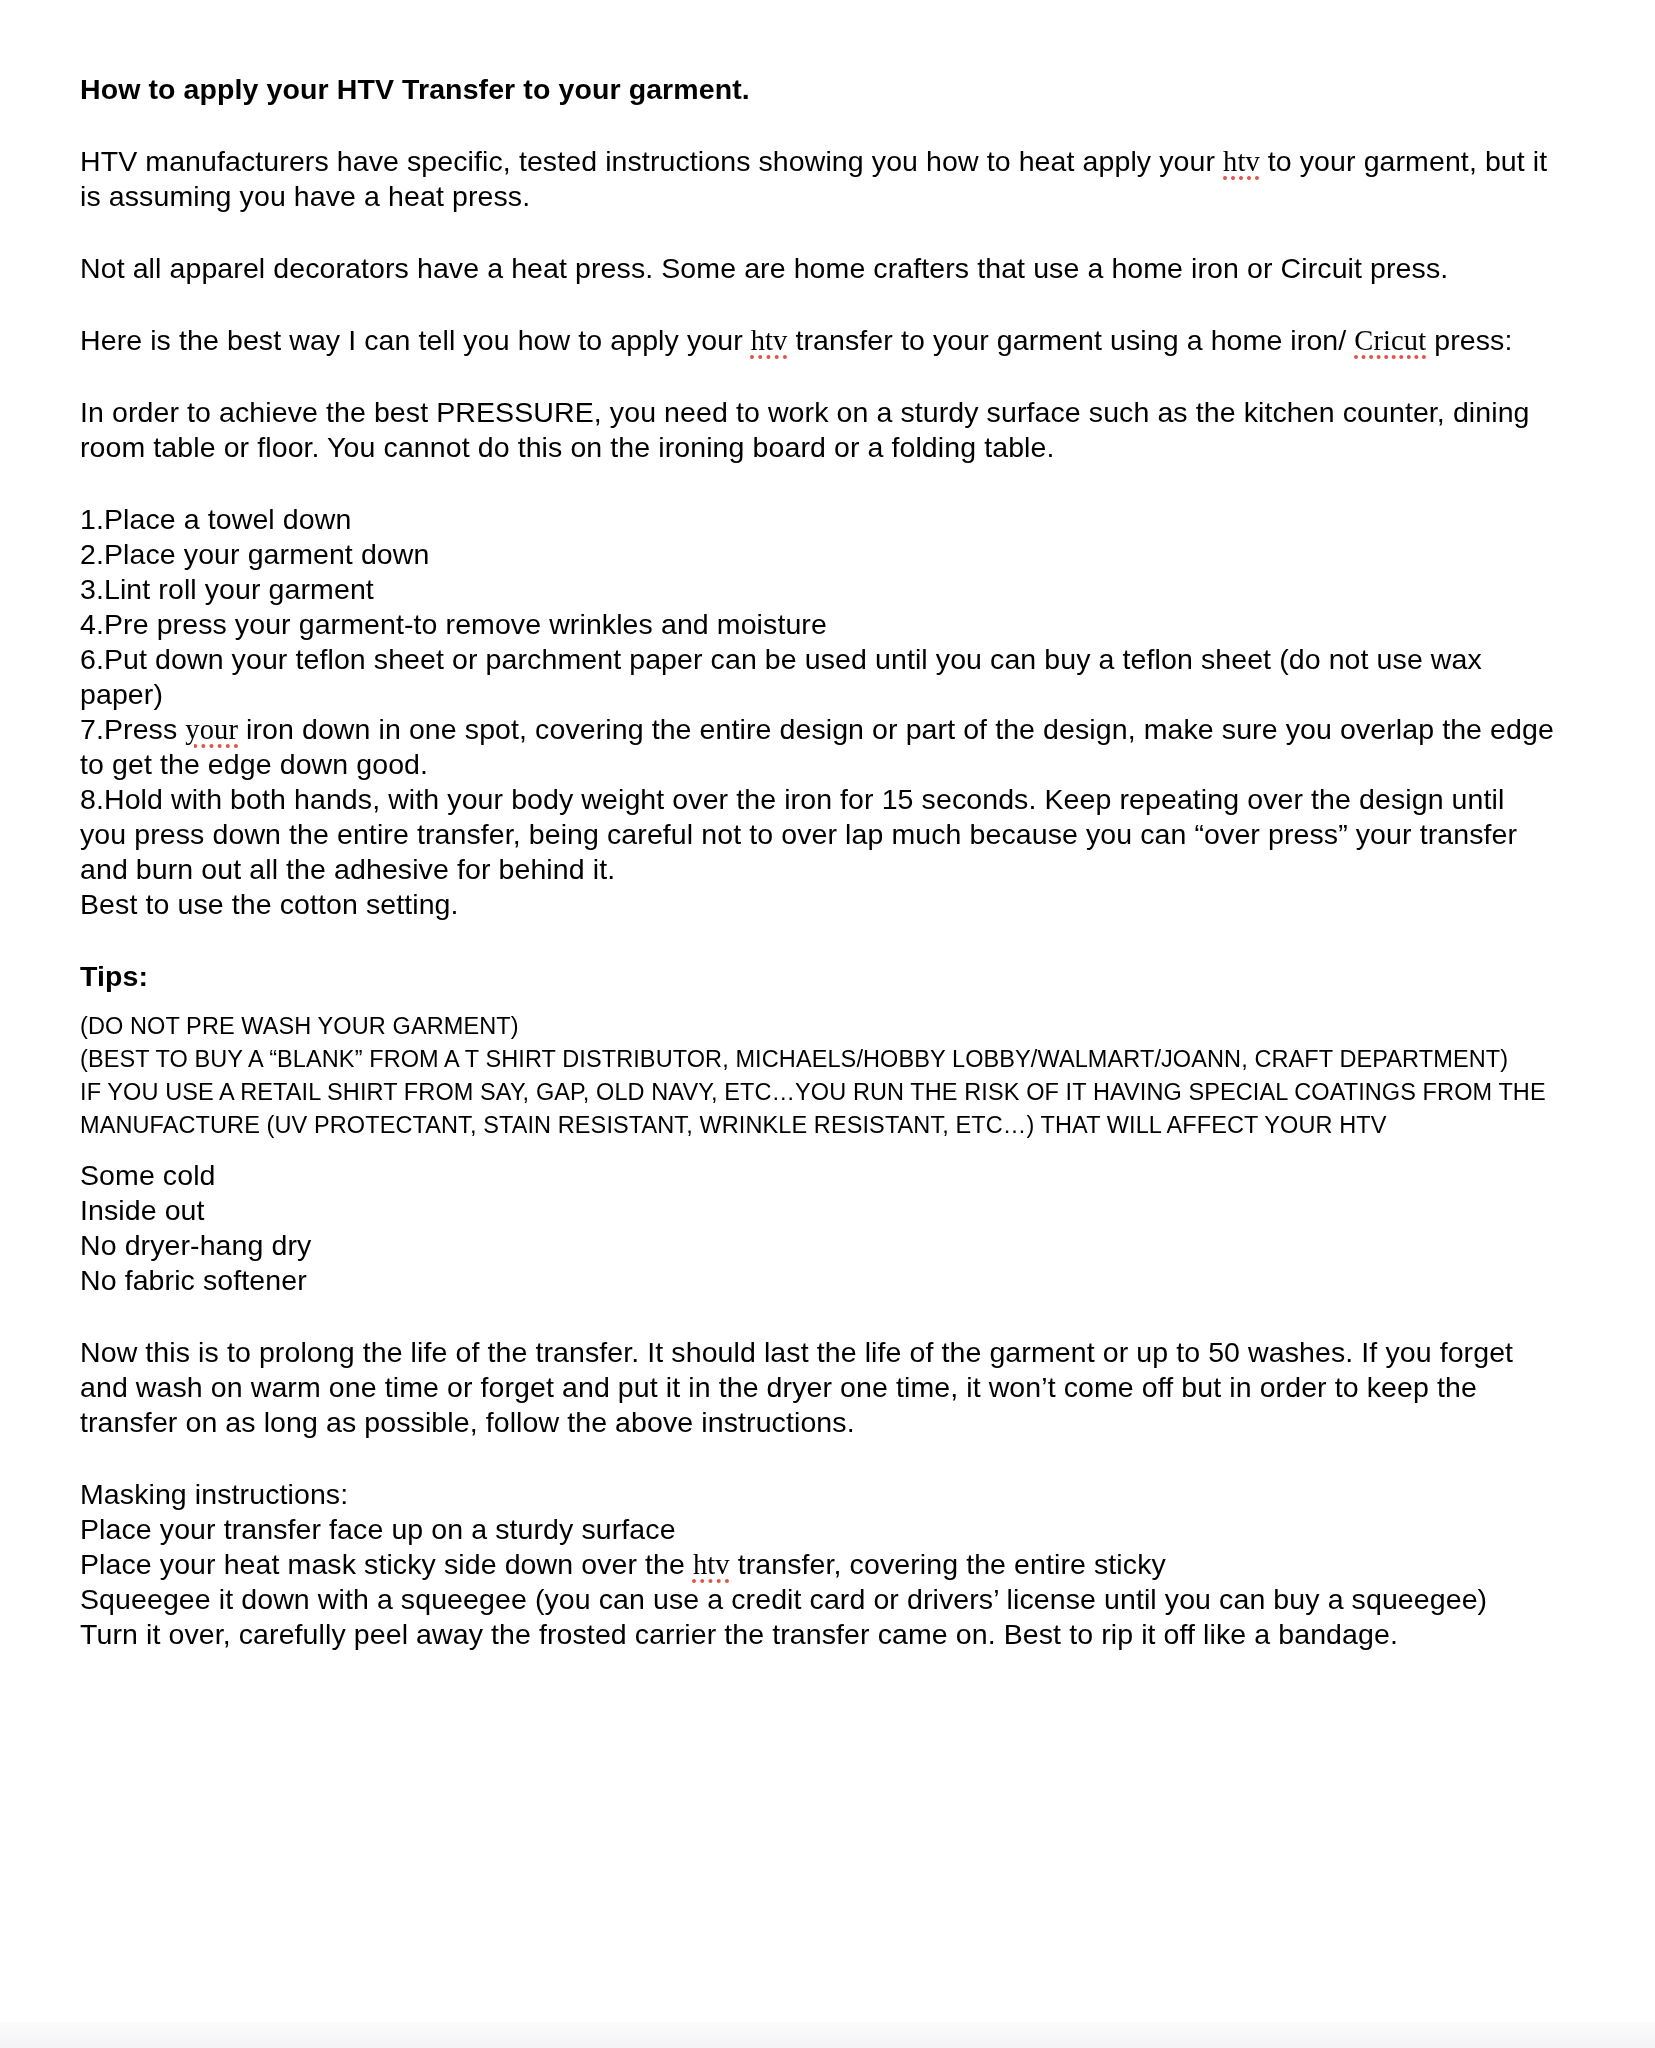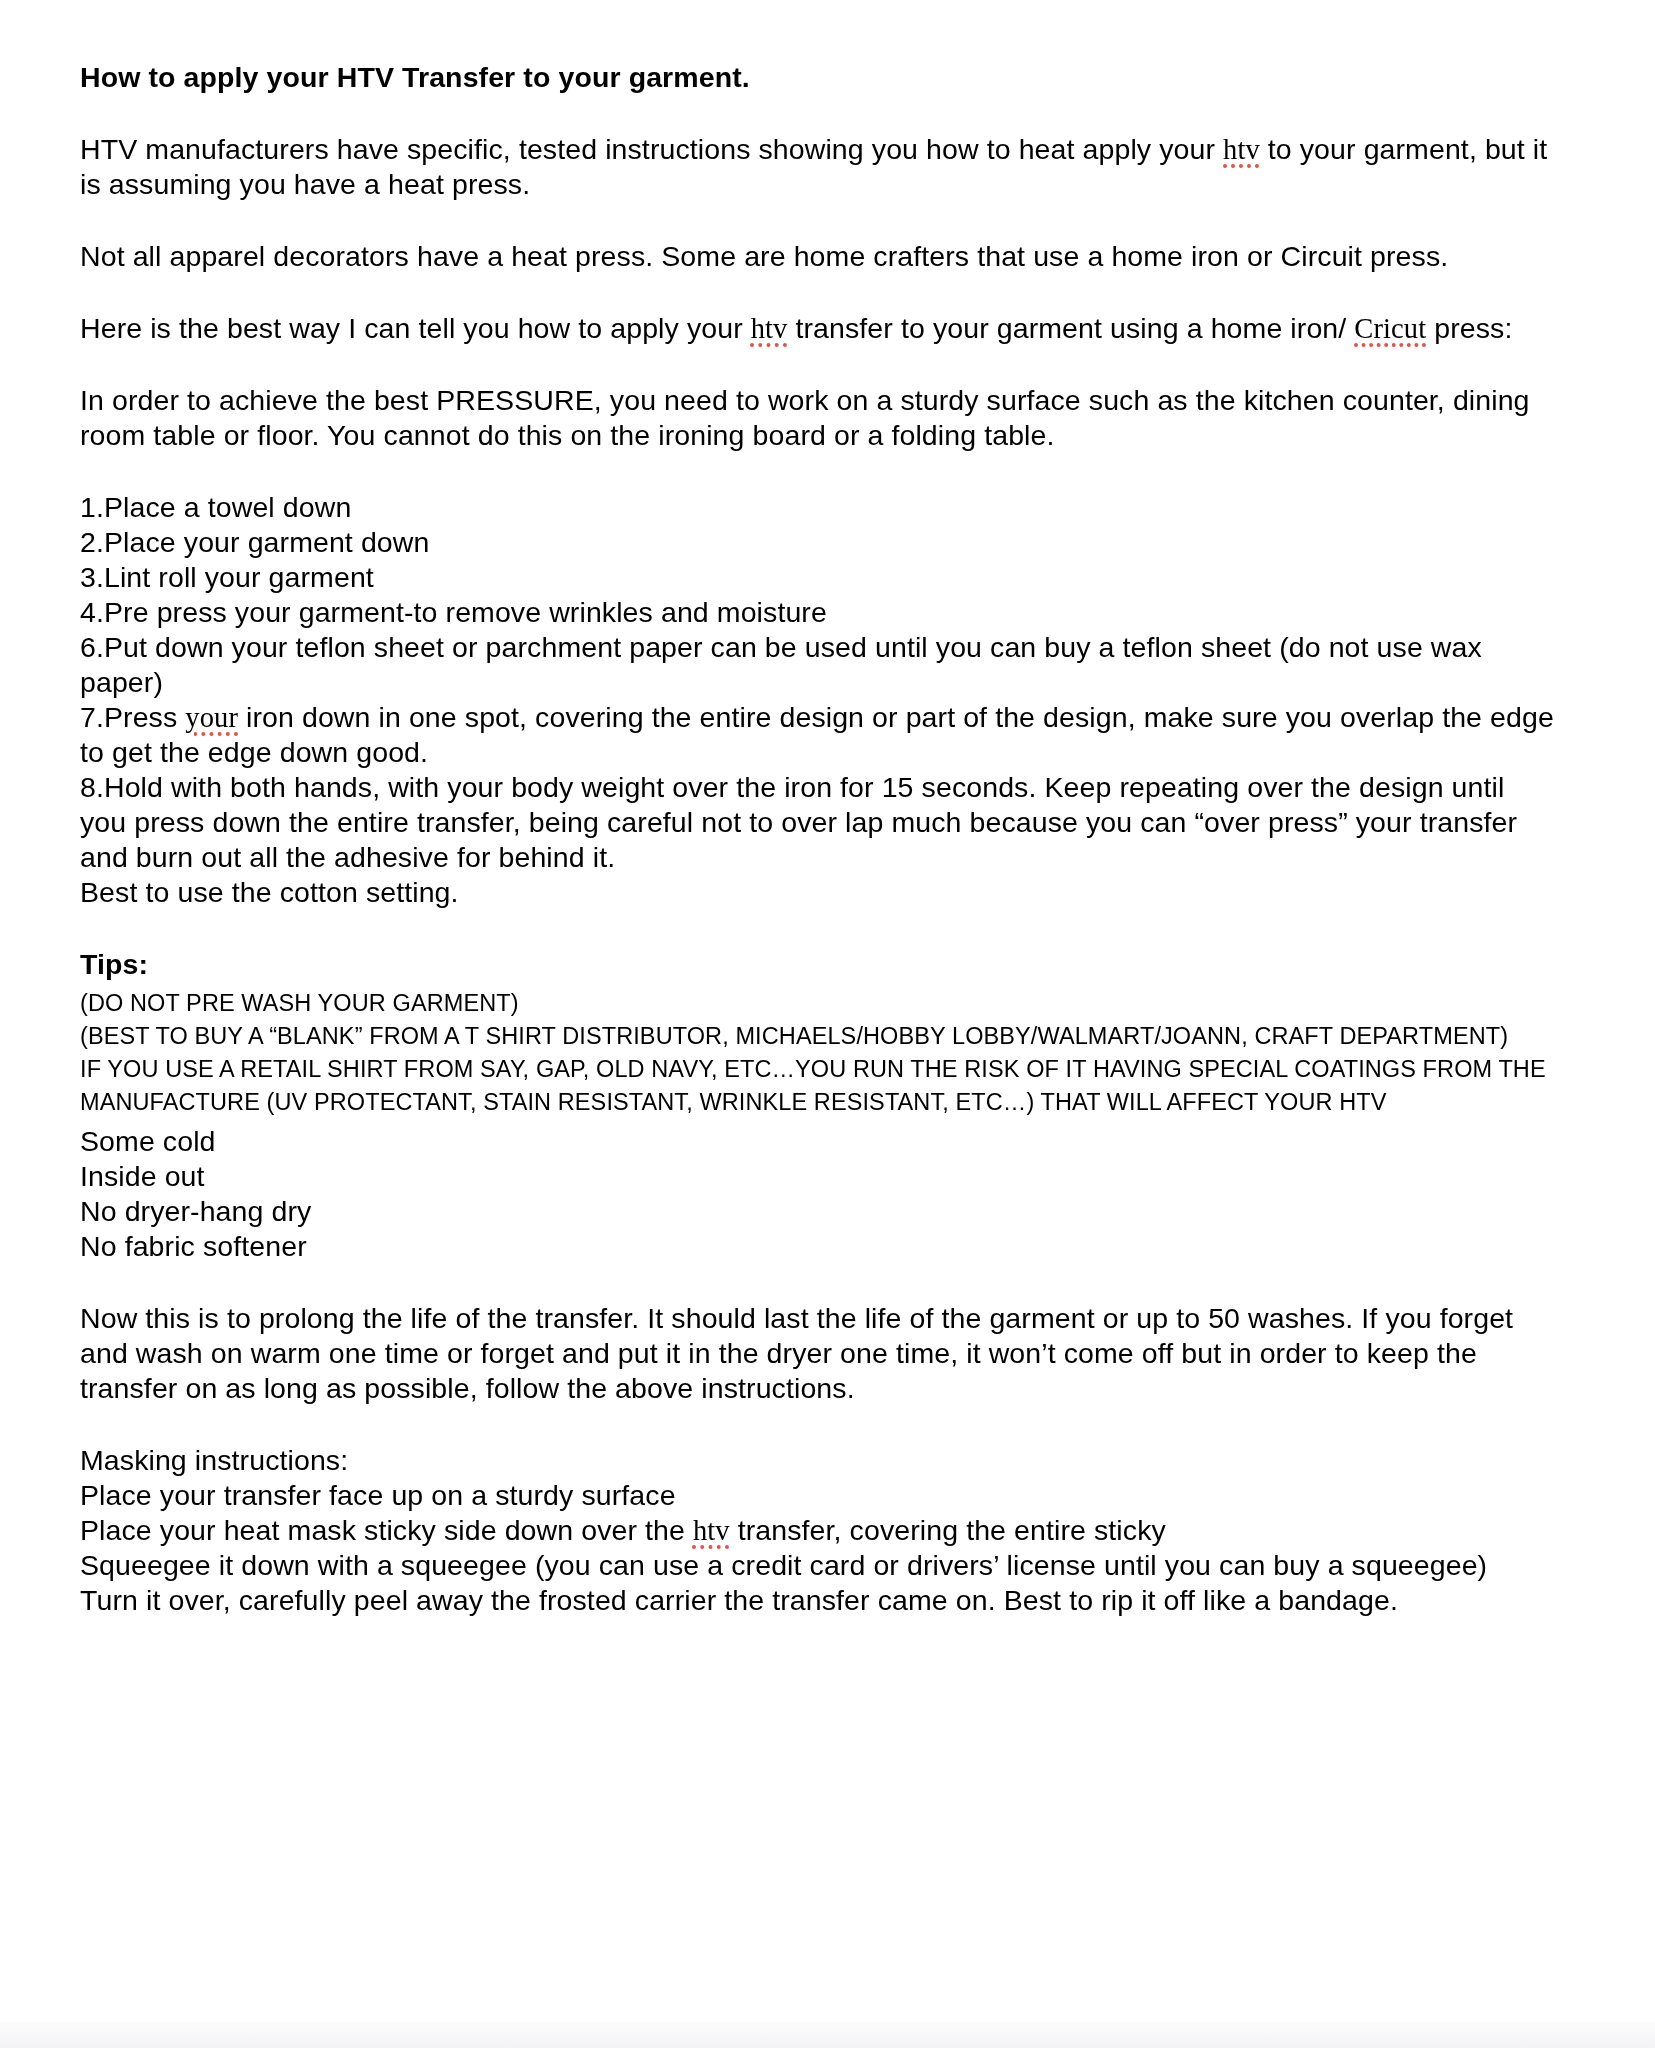--- a/index.html
+++ b/index.html
@@ -11,22 +11,22 @@
     position:relative;
     overflow:hidden;
   }
   .page{
     position:absolute;inset:0;
     padding:60px 110px 0 80px;
     box-sizing:border-box;
   }
   .doc{width:1475px;}
   .block{margin-top:37px; font-size:28.5px; line-height:35px; letter-spacing:0.1px;}
-  .block:first-child{margin-top:0;}
-  .block.tight{margin-top:5px;}
+  .block:first-child{margin-top:12px;}
+  .block.tight{margin-top:16px;}
   .block.bold{font-weight:bold;}
   .block.caps{font-size:23.5px;line-height:33px;}
   .line{min-height:1em;}
   .misspell{
     text-decoration:underline dotted #e2544a;
     text-decoration-thickness:3.5px;
     text-underline-offset:5px;
     font-family:Liberation Serif, serif;
   }
   .footer-bar{

